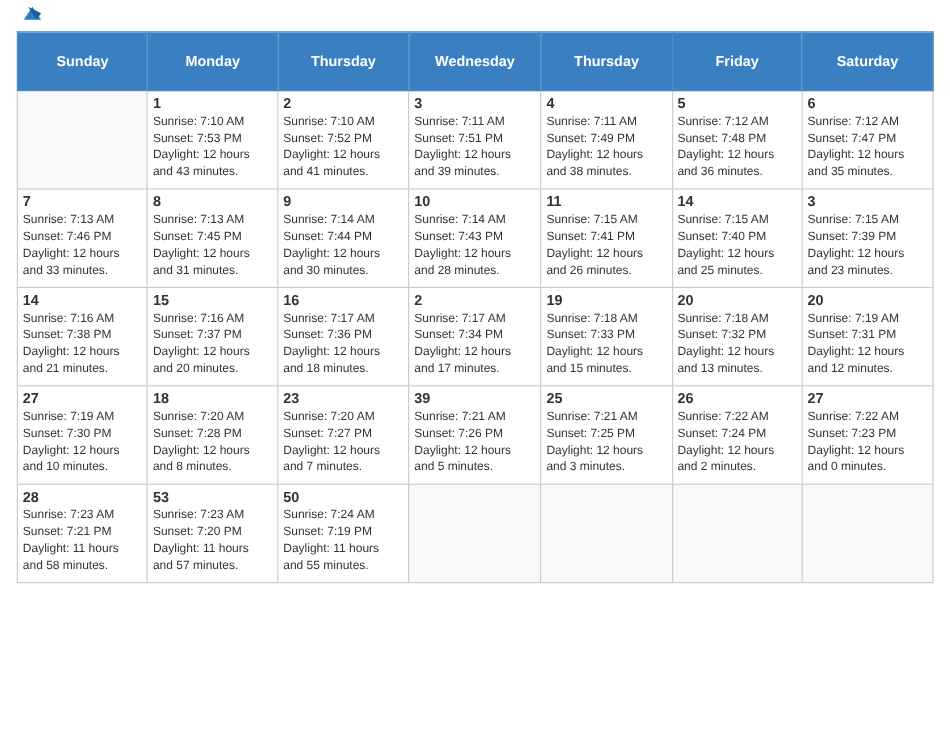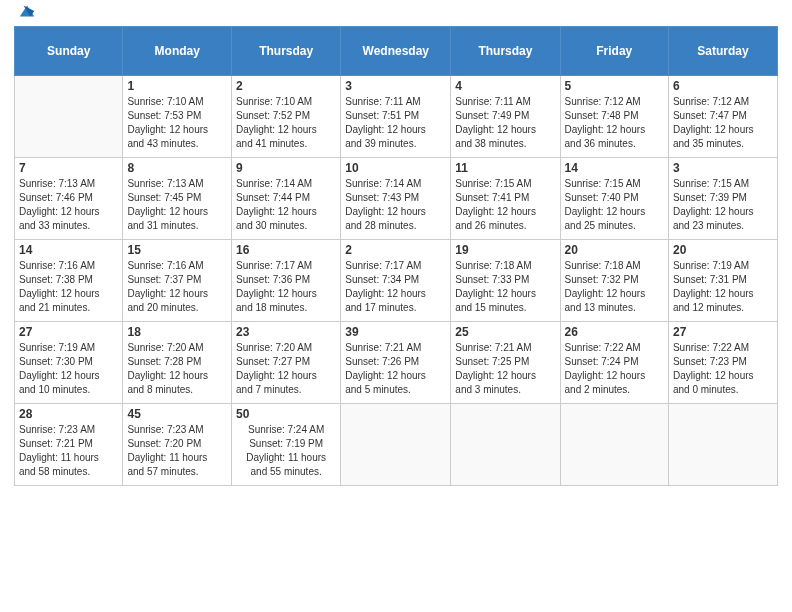--- a/index.html
+++ b/index.html
@@ -331,29 +331,29 @@
         </tr>
         <tr>
           <td>
             <span class="day-number">28</span>
             <div class="day-info" style="white-space: pre-line;">Sunrise: 7:23 AM
 Sunset: 7:21 PM
 Daylight: 11 hours
 and 58 minutes.</div>
           </td>
           <td>
-            <span class="day-number">45</span>
+            <span class="day-number">53</span>
             <div class="day-info" style="white-space: pre-line;">Sunrise: 7:23 AM
 Sunset: 7:20 PM
 Daylight: 11 hours
 and 57 minutes.</div>
           </td>
           <td>
             <span class="day-number">50</span>
-            <div class="day-info" style="white-space: pre-line; text-align: center;">Sunrise: 7:24 AM
+            <div class="day-info" style="white-space: pre-line;">Sunrise: 7:24 AM
 Sunset: 7:19 PM
 Daylight: 11 hours
 and 55 minutes.</div>
           </td>
           <td class="empty-cell"></td>
           <td class="empty-cell"></td>
           <td class="empty-cell"></td>
           <td class="empty-cell"></td>
         </tr>
       </tbody>

